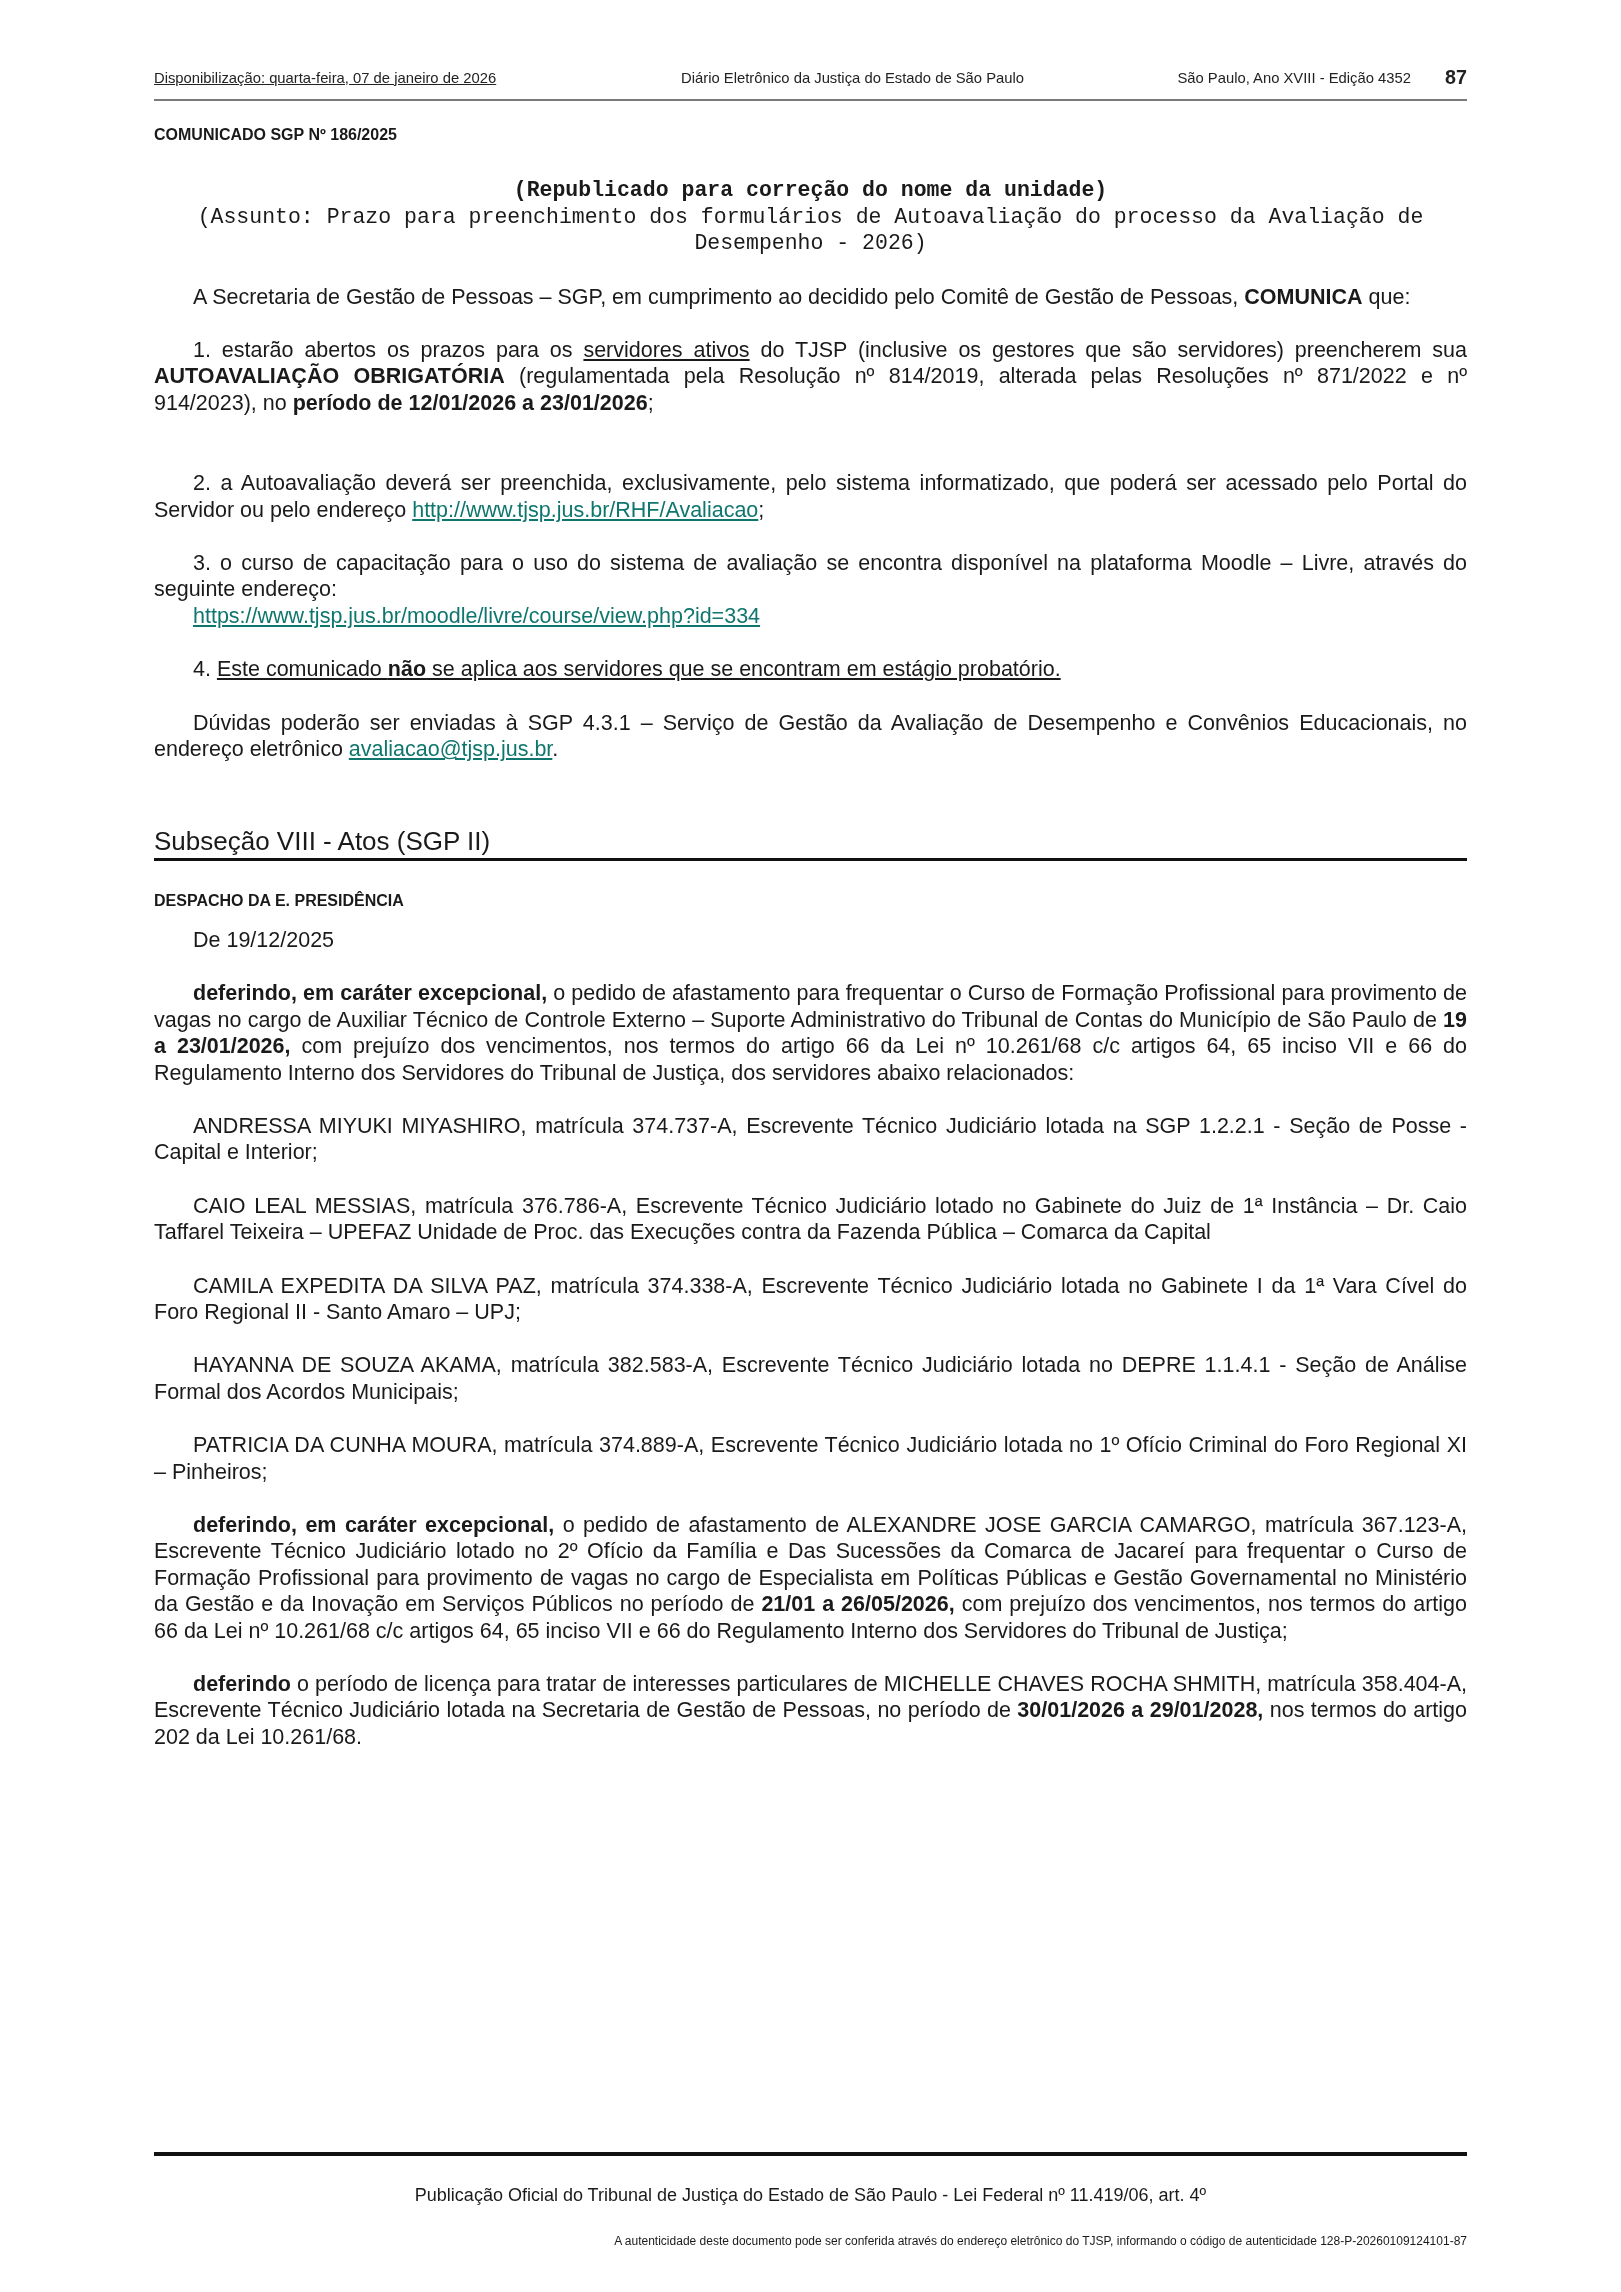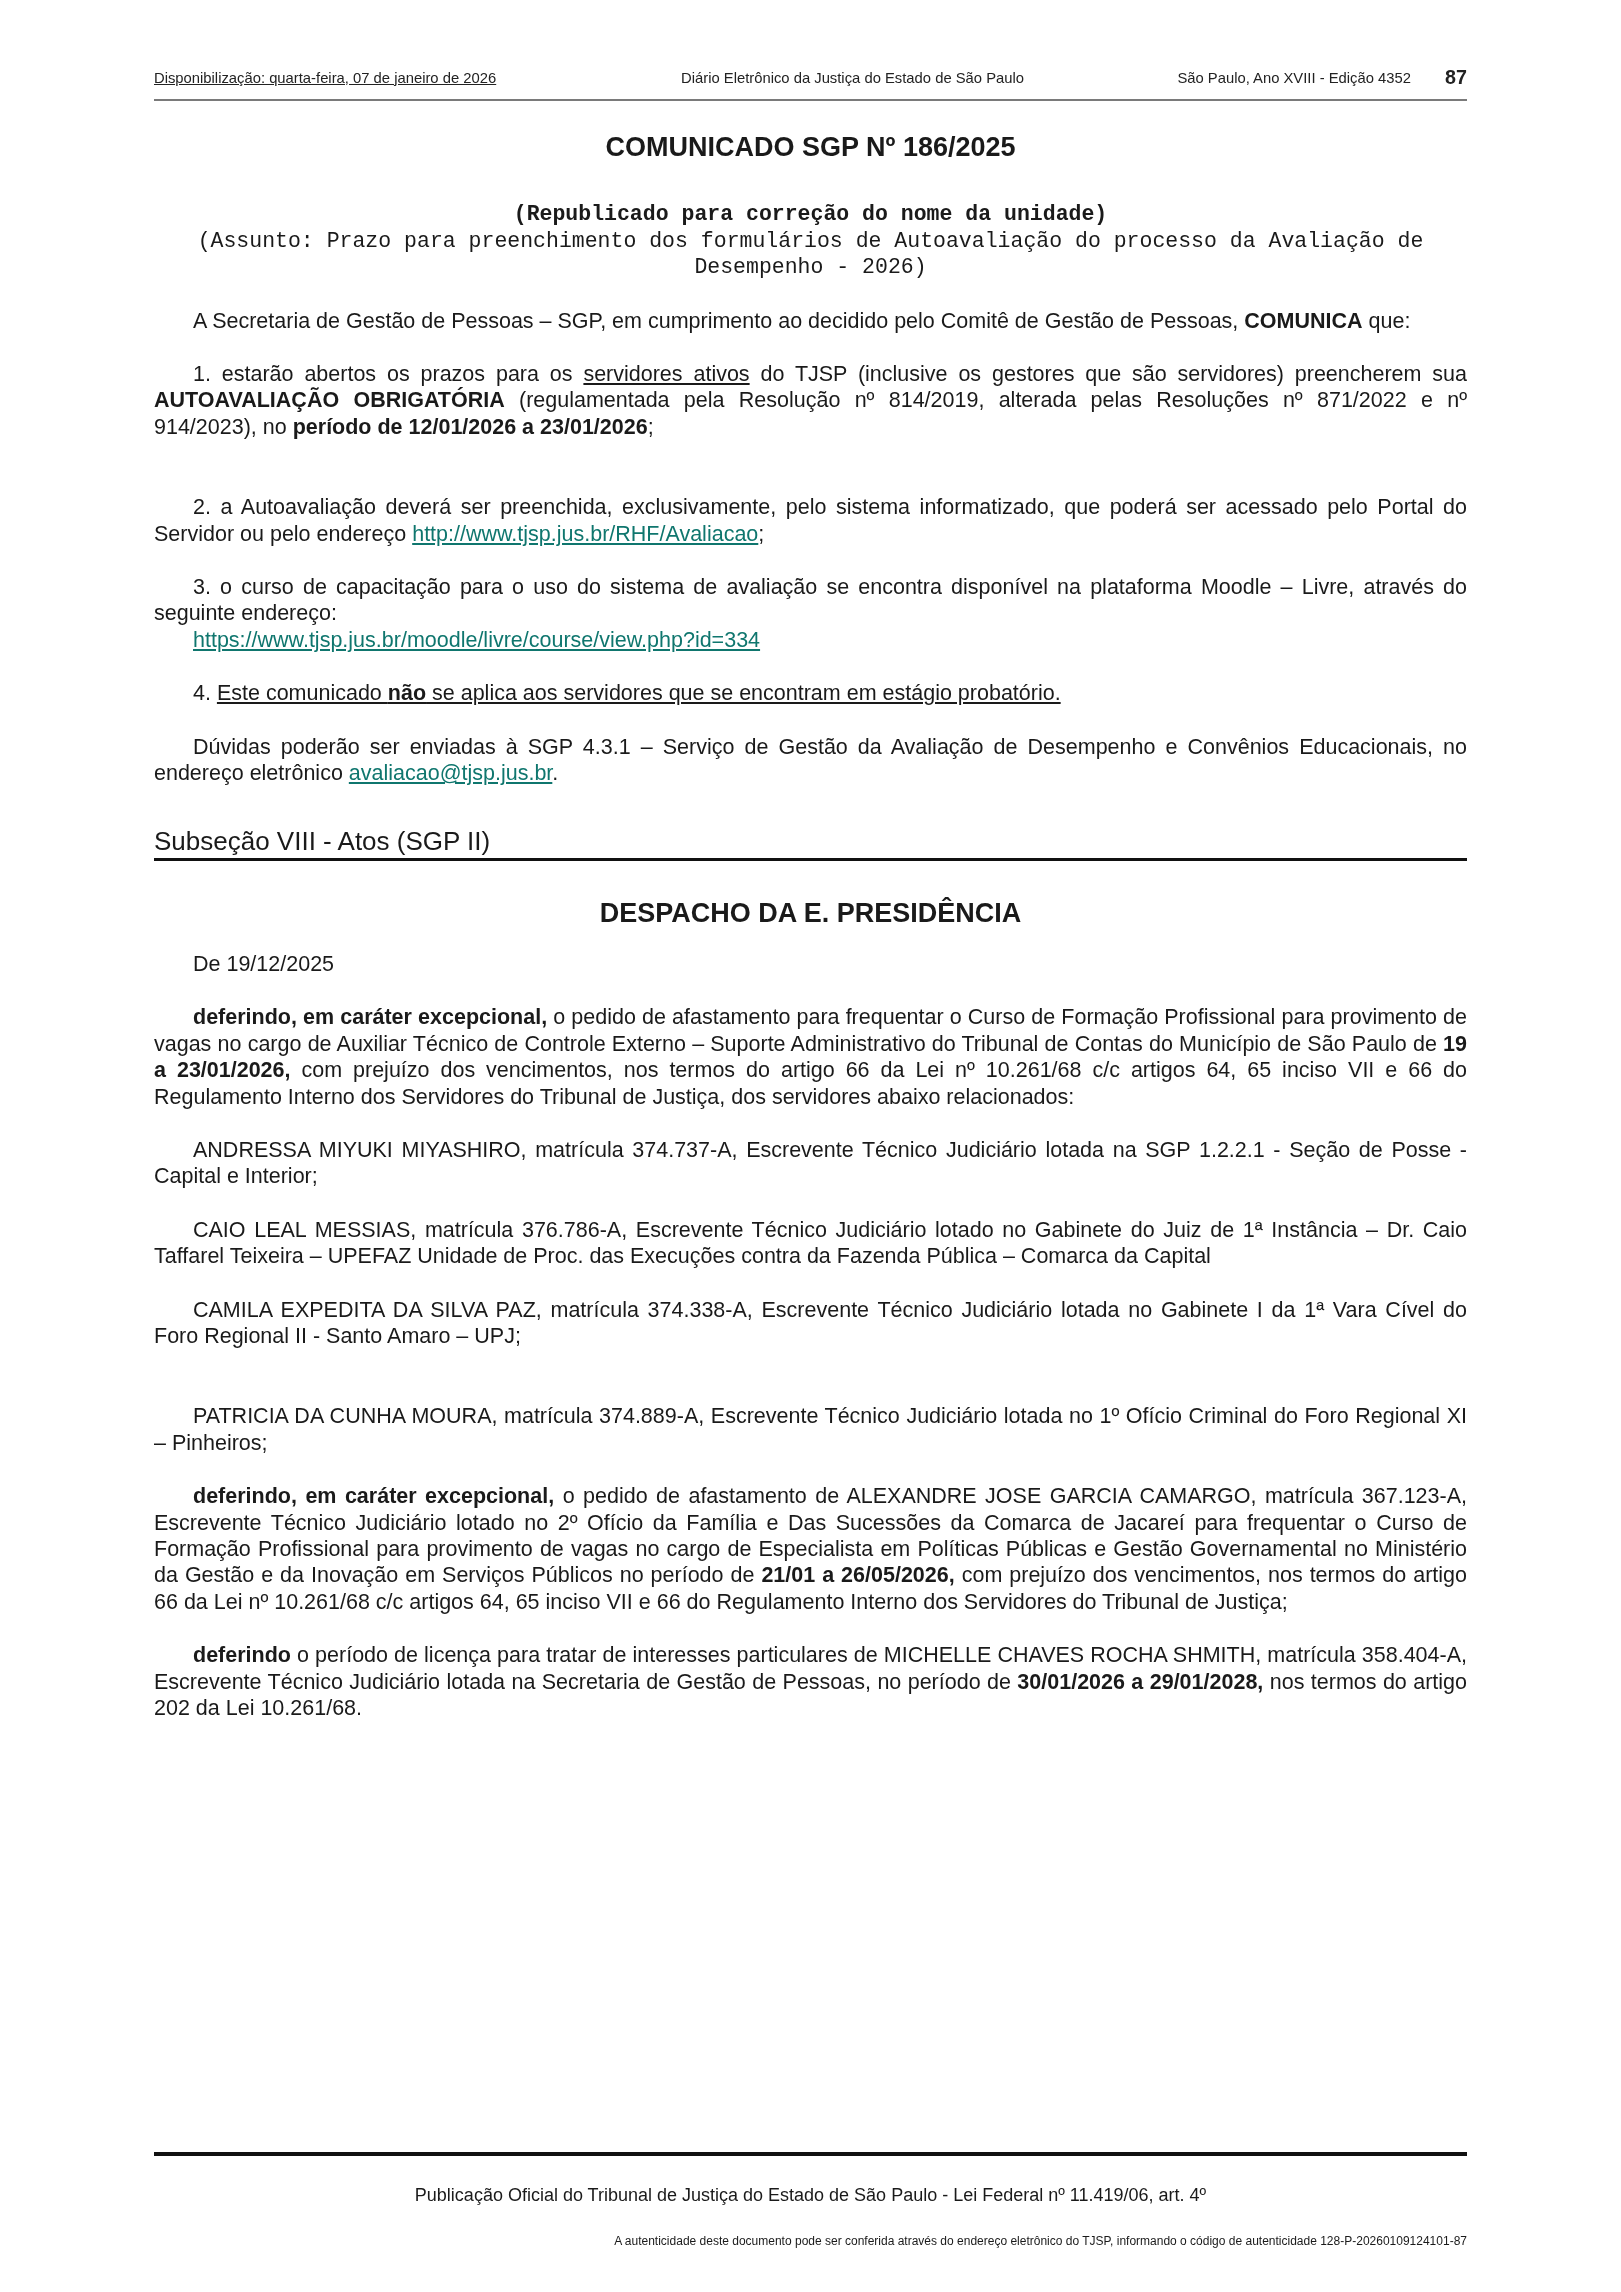--- a/index.html
+++ b/index.html
@@ -7,21 +7,21 @@
   .page { position:absolute; left:154px; width:1313px; top:0; }
   .hdr { position:absolute; top:66px; left:0; width:1313px; height:27px; font-size:14.8px; color:#222; }
   .hdr .l { position:absolute; left:0; top:3.6px;text-decoration:underline; }
   .hdr .c { position:absolute; left:515px; top:3.6px;margin-left:12px; }
   .hdr .r { position:absolute; right:56px; top:3.6px; }
   .hdr .pg { position:absolute; right:0; top:0; font-weight:bold; font-size:19.7px;text-align:right; }
   .hdr-line { position:absolute; top:99px; left:0; width:1313px; height:1.8px; background:#7a7a7a; }
   .content { position:absolute; top:122px; left:0; width:1313px; font-size:21.5px; line-height:26.4px; }
   .center { text-align:center;font-family:Liberation Mono, monospace; }
   .b { font-weight:bold; }
-  .title1 { font-weight:bold; font-size:27px; text-align:center; margin:12px; }
+  .title1 { font-weight:bold; font-size:16px; text-align:left; margin:0; }
   p { margin:0; text-align:justify; }
   .ind { text-indent:39px; }
   a, .lnk { color:#0f766e; text-decoration:underline; }
   .u { text-decoration:underline; }
   .subsec { position:absolute; top:826px; left:0; width:1313px; font-size:26px; border-bottom:3.6px solid #111; padding-bottom:1.8px; line-height:30px; }
   .content2 { position:absolute; top:888px; left:0; width:1313px; font-size:21.5px; line-height:26.4px; }
   .foot-line { position:absolute; top:2152px; left:0; width:1313px; height:3.6px; background:#111; }
   .foot1 { position:absolute; top:2185px; left:0; width:1313px; text-align:center; font-size:18px; }
   .foot2 { position:absolute; top:2234px; right:0; font-size:12px; }
 </style>
@@ -66,20 +66,21 @@
     <p class="ind">De 19/12/2025</p>
     <div style="height:27px"></div>
     <p class="ind"><span class="b">deferindo, em caráter excepcional,</span><span> o pedido de afastamento para frequentar o Curso de Formação Profissional para provimento de vagas no cargo de Auxiliar Técnico de Controle Externo – Suporte Administrativo do Tribunal de Contas do Município de São Paulo de </span><span class="b">19 a 23/01/2026,</span><span> com prejuízo dos vencimentos, nos termos do artigo 66 da Lei nº 10.261/68 c/c artigos 64, 65 inciso VII e 66 do Regulamento Interno dos Servidores do Tribunal de Justiça, dos servidores abaixo relacionados:</span></p>
     <div style="height:27px"></div>
     <p class="ind">ANDRESSA MIYUKI MIYASHIRO, matrícula 374.737-A, Escrevente Técnico Judiciário lotada na SGP 1.2.2.1 - Seção de Posse - Capital e Interior;</p>
     <div style="height:27px"></div>
     <p class="ind">CAIO LEAL MESSIAS, matrícula 376.786-A, Escrevente Técnico Judiciário lotado no Gabinete do Juiz de 1ª Instância – Dr. Caio Taffarel Teixeira – UPEFAZ Unidade de Proc. das Execuções contra da Fazenda Pública – Comarca da Capital</p>
     <div style="height:27px"></div>
     <p class="ind">CAMILA EXPEDITA DA SILVA PAZ, matrícula 374.338-A,  Escrevente Técnico Judiciário lotada no Gabinete I da 1ª Vara Cível do Foro Regional II - Santo Amaro – UPJ;</p>
     <div style="height:27px"></div>
+    <p class="ind">HAYANNA DE SOUZA AKAMA, matrícula 382.583-A, Escrevente Técnico Judiciário lotada no DEPRE 1.1.4.1 - Seção de Análise Formal dos Acordos Municipais;</p>
     <div style="height:27px"></div>
     <p class="ind">PATRICIA DA CUNHA MOURA, matrícula 374.889-A, Escrevente Técnico Judiciário lotada no 1º Ofício Criminal do Foro Regional XI – Pinheiros;</p>
     <div style="height:27px"></div>
     <p class="ind"><span class="b">deferindo, em caráter excepcional,</span><span> o pedido de afastamento de ALEXANDRE JOSE GARCIA CAMARGO, matrícula 367.123-A, Escrevente Técnico Judiciário lotado no 2º Ofício da Família e Das Sucessões da Comarca de Jacareí para frequentar o Curso de Formação Profissional para provimento de vagas no cargo de Especialista em Políticas Públicas e Gestão Governamental no Ministério da Gestão e da Inovação em Serviços Públicos no período de </span><span class="b">21/01 a 26/05/2026,</span><span> com prejuízo dos vencimentos, nos termos do artigo 66 da Lei nº 10.261/68 c/c artigos 64, 65 inciso VII e 66 do Regulamento Interno dos Servidores do Tribunal de Justiça;</span></p>
     <div style="height:27px"></div>
     <p class="ind"><span class="b">deferindo</span><span> o período de licença para tratar de interesses particulares de MICHELLE CHAVES ROCHA SHMITH, matrícula 358.404-A,  Escrevente Técnico Judiciário lotada na  Secretaria de Gestão de Pessoas, no período de </span><span class="b">30/01/2026 a 29/01/2028,</span><span> nos termos do artigo 202 da Lei 10.261/68.</span></p>
   </div>
 
   <div class="foot-line"></div>
   <div class="foot1">Publicação Oficial do Tribunal de Justiça do Estado de São Paulo - Lei Federal nº 11.419/06, art. 4º</div>

